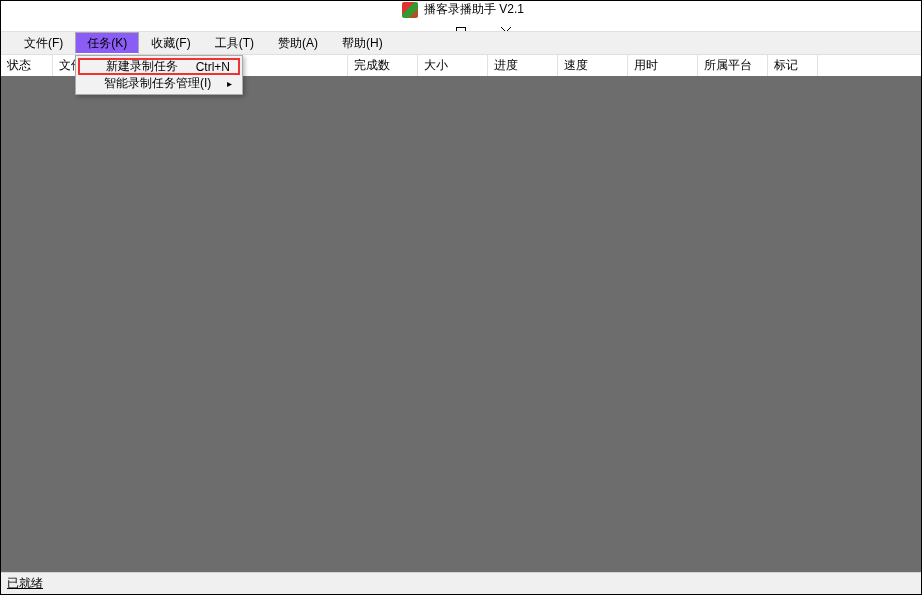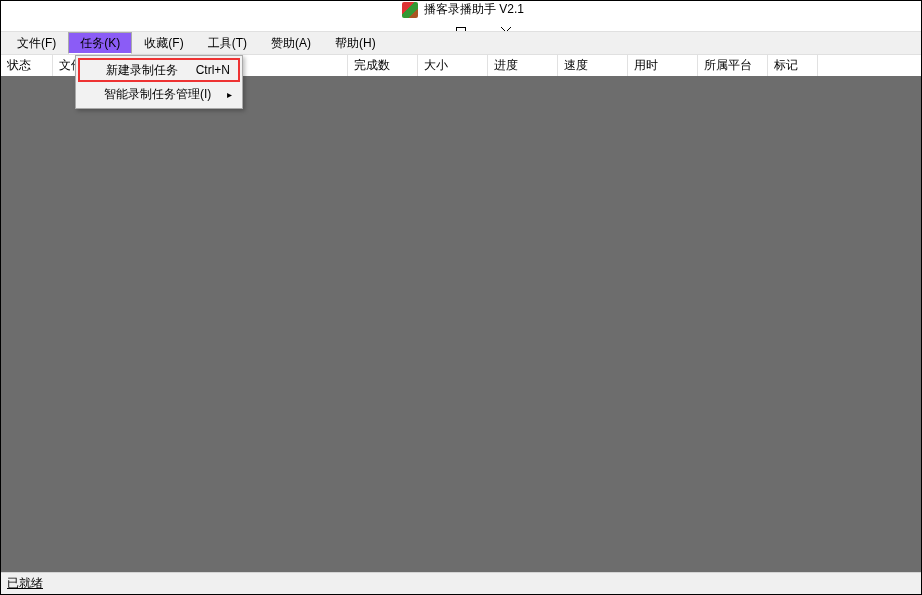--- a/index.html
+++ b/index.html
@@ -39,21 +39,21 @@
       font-family: "Segoe MDL2 Assets", Arial, sans-serif;
     }
     .win-btn svg { width: 10px; height: 10px; }
     .menubar {
       height: 24px;
       background: #f0f0f0;
       border-top: 1px solid #e0e0e0;
       border-bottom: 1px solid #e0e0e0;
       display: flex;
       align-items: stretch;
-      padding-left: 4px;
+      padding-left: 11px;
       position: relative;
     }
     .menu-item {
       padding: 0 11px;
       display: flex; align-items: center;
       cursor: pointer; font-size: 12px; color: #000;
       border: 1px solid transparent;
     }
     .menu-item.active {
       background: #8b5cf6;
@@ -68,21 +68,21 @@
       top: 23px;
       background: #f2f2f2;
       border: 1px solid #aaa;
       box-shadow: 2px 2px 4px rgba(0,0,0,0.25);
       min-width: 168px;
       padding: 2px;
       z-index: 10;
     }
     .dropdown-item {
       display: flex; align-items: center; justify-content: space-between;
-      height: 24px; padding: 0 8px 0 26px;
+      height: 17px; padding: 0 8px 0 26px;
       cursor: pointer; font-size: 12px;
     }
     .dropdown-item.highlighted { border: 2px solid #e33; }
     .dropdown-item .shortcut { color: #000; margin-left: 12px; }
     .dropdown-item .submenu-arrow { font-size: 10px; margin-left: 8px; }
     .dropdown-item .label-wrap { display: flex; gap: 16px; }
     .columns {
       height: 21px;
       background: #fff;
       display: flex;

